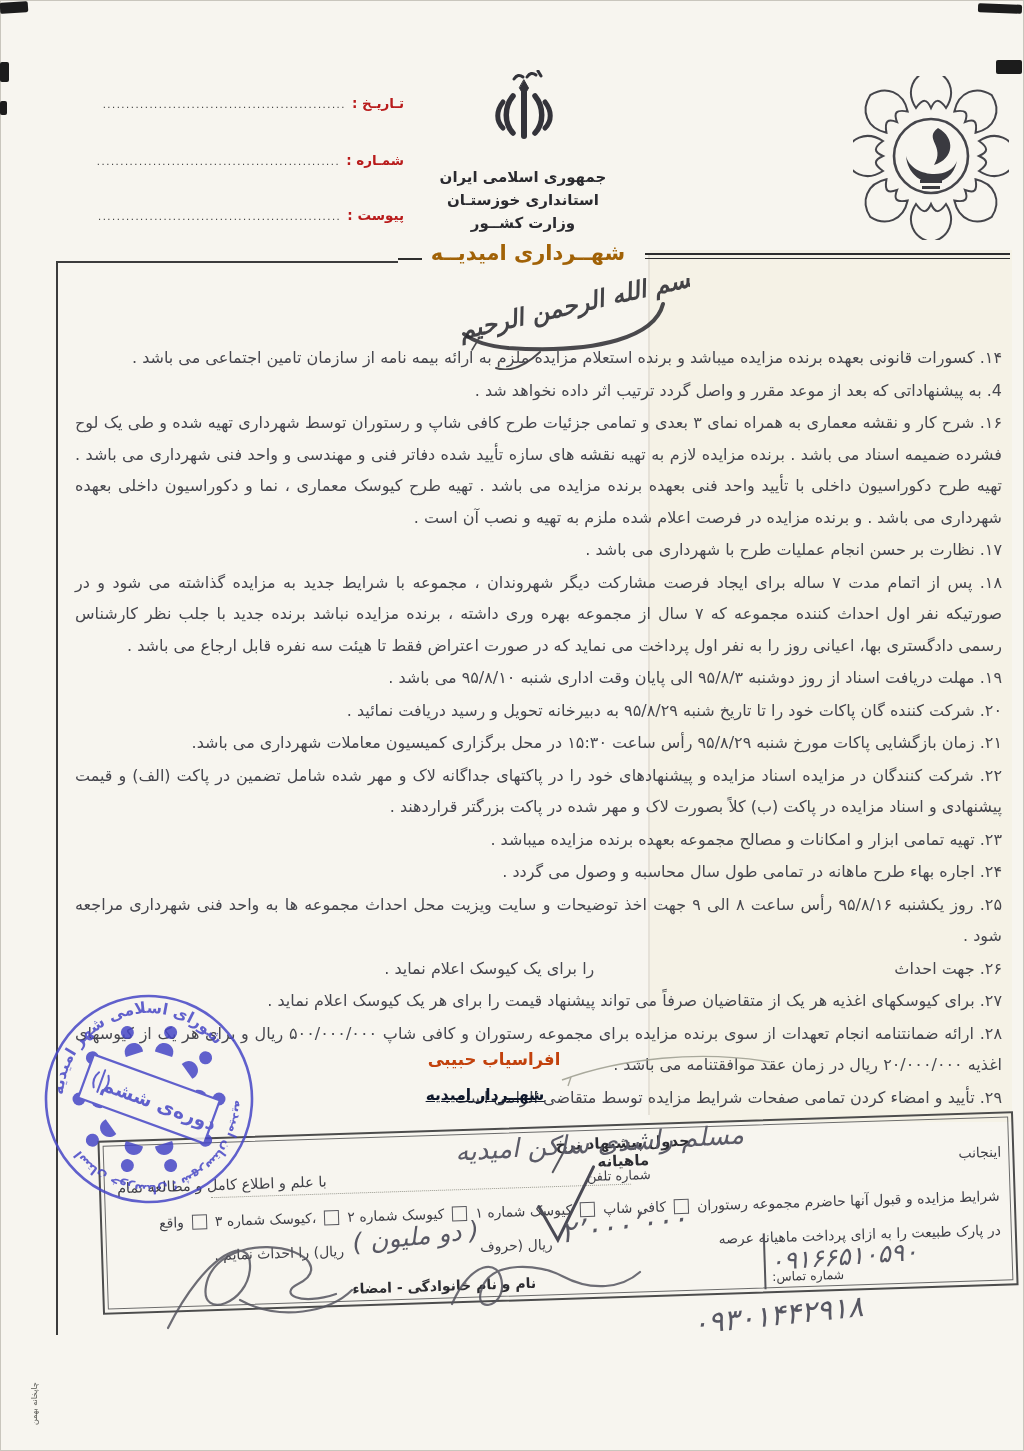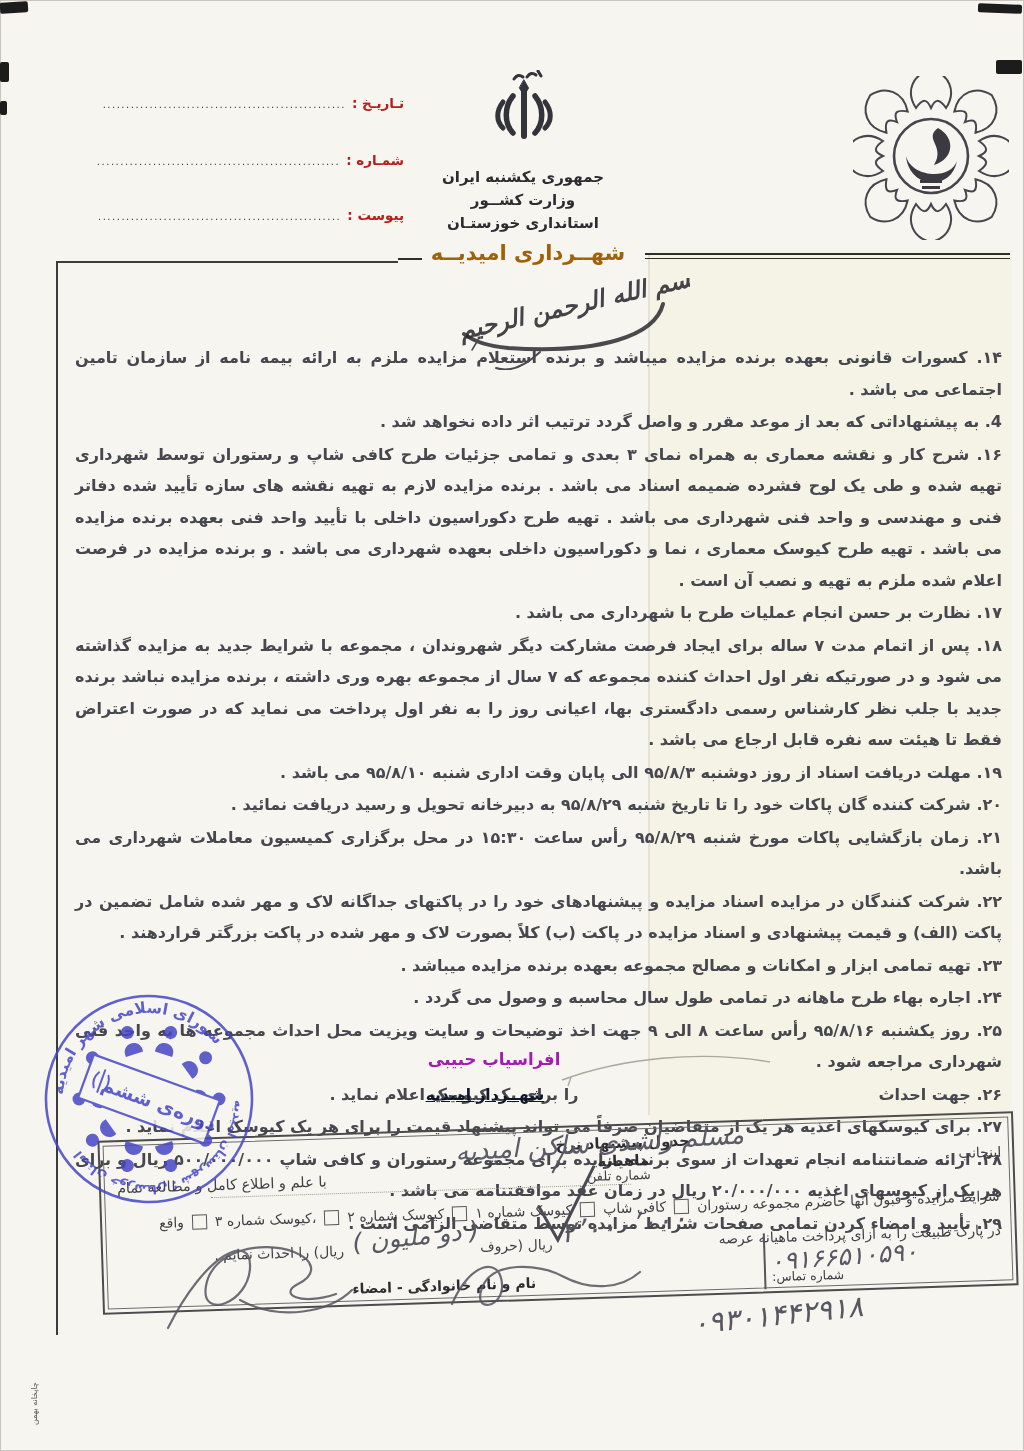--- a/index.html
+++ b/index.html
@@ -23,26 +23,26 @@
               font-weight:bold;font-size:21px;color:#a16207;}
   .rule-right{position:absolute;left:645px;top:253px;width:365px;height:3px;
               border-top:2px solid #2e2e2e;border-bottom:1px solid #2e2e2e;}
   .rule-left-dash{position:absolute;left:398px;top:258px;width:24px;height:2px;background:#2e2e2e;}
   .box-top{position:absolute;left:56px;top:261px;width:342px;height:2px;background:#3c3c3c;}
   .box-left{position:absolute;left:56px;top:261px;width:2px;height:1074px;background:#3c3c3c;}
   
   .terms{position:absolute;left:75px;top:342px;width:927px;direction:rtl;
          font-size:16px;line-height:31.5px;color:#47474e;
          text-align:justify;text-align-last:right;}
-  .term{margin:0 0 1px 0;font-weight:bold;}
+  .term{margin:0 0 1px 0;}
   .tno{white-space:nowrap;}
   .tgap{display:inline-block;width:300px;}
   
   .sig-name{position:absolute;left:424px;top:1050px;width:140px;text-align:center;
-            font-weight:bold;font-size:16.5px;color:#a21caf;}
+            font-weight:bold;font-size:16.5px;color:#c2410c;}
   .sig-title{position:absolute;left:410px;top:1086px;width:150px;text-align:center;
              font-weight:bold;font-size:15.5px;color:#0f172a;text-decoration:underline;}
   
   .form-box{position:absolute;left:100px;top:1126px;width:912px;height:170px;
             border:2px solid #4c4c4c;transform:rotate(-1.85deg);transform-origin:center;
             font-size:14px;color:#3f3f46;}
   .form-box::before{content:"";position:absolute;inset:3px;border:1px solid #6b6b6b;pointer-events:none;}
   .fttl{position:absolute;left:428px;top:8px;width:190px;text-align:center;
         font-weight:bold;font-size:15px;color:#2d2d32;}
   .fline{position:absolute;display:flex;align-items:baseline;gap:8px;direction:rtl;white-space:nowrap;}
@@ -98,23 +98,23 @@
       <path d="M25,32 C18,41 18,51 25,58" stroke-width="5"></path>
       <path d="M57,26 C66,37 66,53 57,63" stroke-width="5.5"></path>
       <path d="M67,32 C74,41 74,51 67,58" stroke-width="5"></path>
       <path d="M36,9 q4,-6 9,-2" stroke-width="3"></path>
       <path d="M49,7 q4,-6 9,-2" stroke-width="3"></path>
       <path d="M60,1 l3,5" stroke-width="3"></path>
     </g>
   </svg>
 
   <div class="hdr-center">
-    <div>جمهوری یکشنبه ایران</div>
+    <div>جمهوری اسلامی ایران</div>
+    <div>استانداری خوزستـان</div>
     <div>وزارت کشــور</div>
-    <div>استانداری خوزستـان</div>
   </div>
 
   <svg class="abs" style="left:853px;top:76px;" width="156" height="164" viewBox="0 0 156 164">
     <defs>
       <path id="petal" d="M0,-26 C18,-22 26,-5 15,12 C8,2 4,3 0,12 C-4,3 -8,2 -15,12 C-26,-5 -18,-22 0,-26 Z"></path>
     </defs>
     <g stroke="#45454b" fill="none" stroke-width="2">
       <circle cx="78" cy="80" r="37" stroke-width="2.6"></circle>
       <use href="#petal" transform="rotate(0 78 80) translate(78,20)"></use>
       <use href="#petal" transform="rotate(45 78 80) translate(78,20)"></use>

